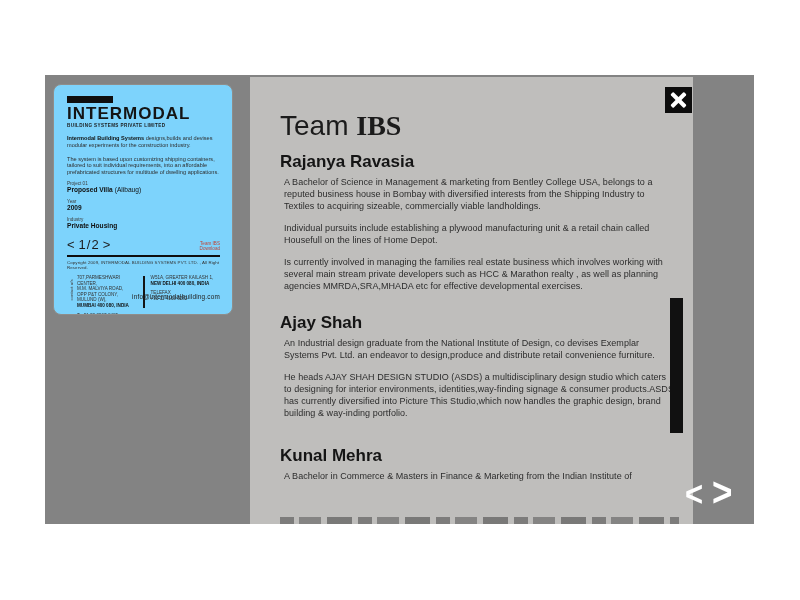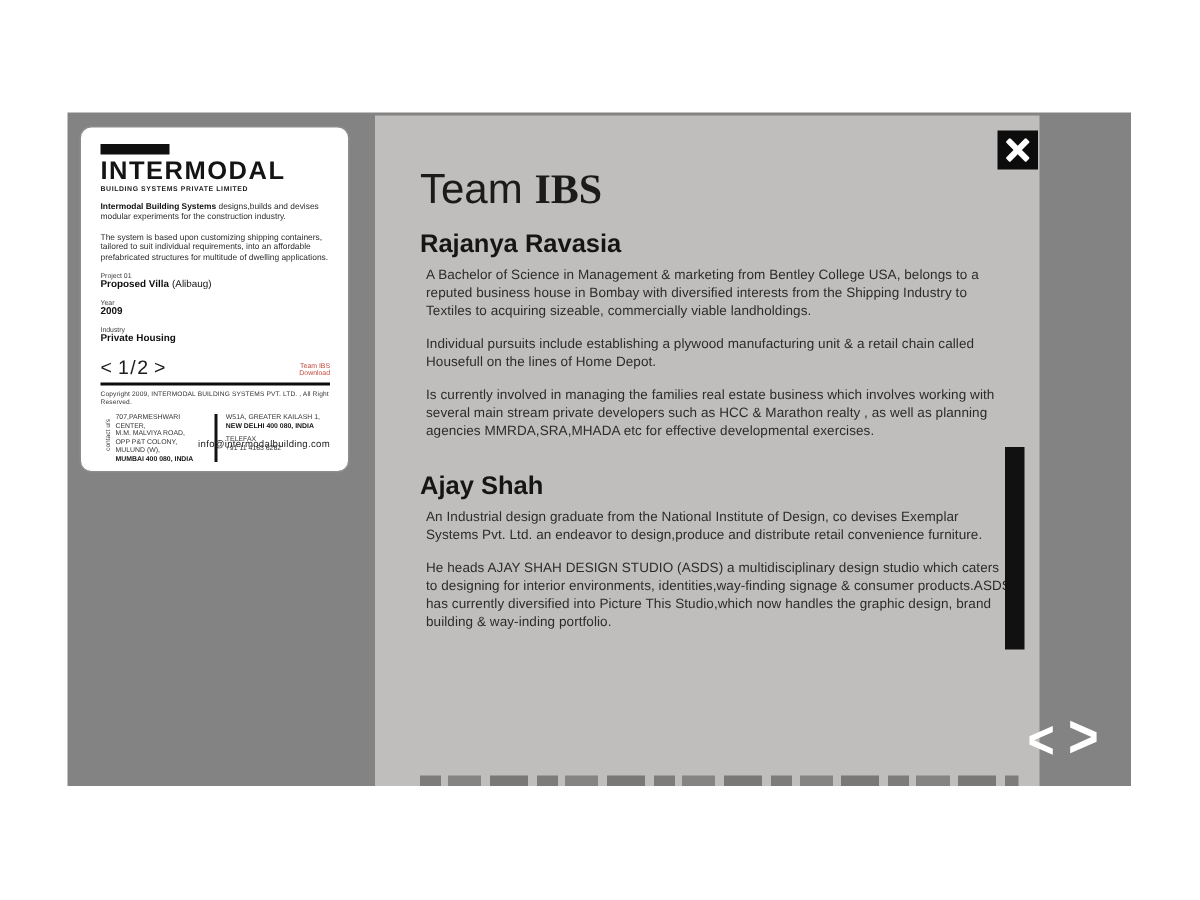--- a/index.html
+++ b/index.html
@@ -6,21 +6,21 @@
   body{
     width:800px;height:600px;position:relative;overflow:hidden;
     background:#ffffff;font-family:"Liberation Sans", sans-serif;
     -webkit-font-smoothing:antialiased;
   }
   .overlay{position:absolute;left:45px;top:75px;width:709px;height:449px;background:#838383;}
 
   
   .card{
     position:absolute;left:8px;top:9px;width:180px;height:231px;
-    background:#ffffff;border:1px solid #8f8d8a;border-radius:8px;
+    background:#7dd3fc;border:1px solid #8f8d8a;border-radius:8px;
     box-sizing:border-box;padding:11px 12px 8px 13px;overflow:hidden;
   }
   .logo-bar{width:46px;height:7px;background:#0f0f0f;margin-bottom:2px;}
   .logo-title{font-size:17px;font-weight:700;letter-spacing:1px;color:#141414;line-height:17px;}
   .logo-sub{font-size:4.6px;font-weight:700;letter-spacing:.4px;color:#1a1a1a;margin-top:1px;}
   .about{font-size:5.6px;line-height:6.8px;color:#2e2e2e;margin:7px 0 0 0;}
   .about b{color:#111;}
   .field{margin-top:5px;}
   .flabel{font-size:4.6px;color:#3a3a3a;}
   .fvalue{font-size:6.6px;font-weight:700;color:#101010;line-height:8px;}
@@ -162,20 +162,24 @@
       <p>Individual pursuits include establishing a plywood manufacturing unit  &amp; a retail chain called Housefull on the lines of Home Depot.</p>
       <p>Is currently involved in managing the families real estate business which involves working with several main stream private developers such as HCC &amp; Marathon realty , as well as planning agencies MMRDA,SRA,MHADA etc for  effective developmental exercises.</p>
     </section>
 
     <section class="bio sec-2">
       <h2>Ajay Shah</h2>
       <p>An Industrial design  graduate from the National Institute of Design, co devises Exemplar Systems Pvt. Ltd. an endeavor to design,produce and distribute retail convenience furniture.</p>
       <p>He heads AJAY SHAH DESIGN STUDIO (ASDS) a multidisciplinary design studio which caters to designing for interior environments, identities,way-finding signage &amp; consumer products.ASDS has currently diversified into Picture This Studio,which now handles the graphic design, brand building &amp; way-inding  portfolio.</p>
     </section>
 
+    <section class="bio sec-3">
+      <h2>Kunal Mehra</h2>
+      <p>A Bachelor in Commerce &amp; Masters in Finance &amp; Marketing from the Indian Institute of</p>
+    </section>
 
     <div class="scroll-thumb"></div>
     <div class="clip-row"></div>
   </div>
 
   <div class="nav-arrow nav-prev">&lt;</div>
   <div class="nav-arrow nav-next">&gt;</div>
 </div>
 
 </body></html>

